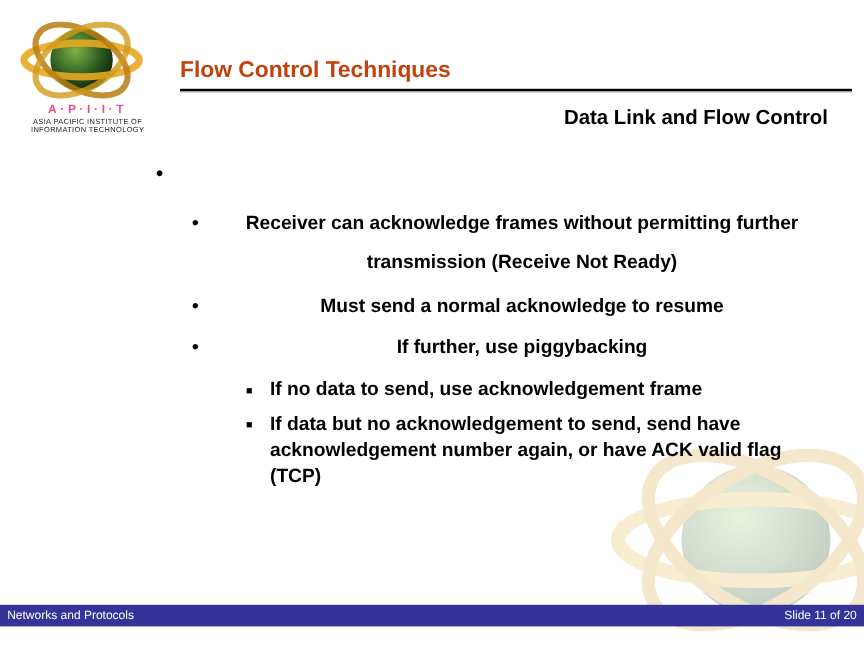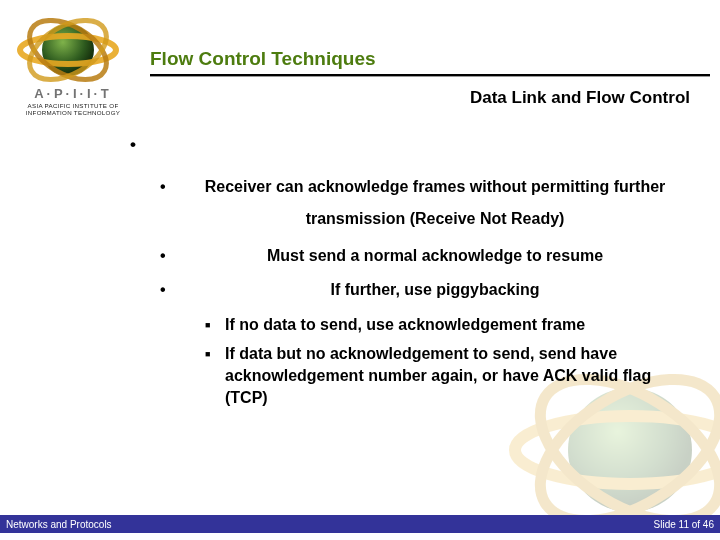--- a/index.html
+++ b/index.html
@@ -31,21 +31,21 @@
   .header {
     position: absolute;
     top: 48px;
     left: 150px;
     right: 10px;
     z-index: 2;
   }
   .title {
     font-size: 19px;
     font-weight: bold;
-    color: #4d7c0f;
+    color: #c2410c;
     padding-bottom: 2px;
   }
   .title-rule {
     height: 0;
     border-top: 2px solid #000;
     border-bottom: 1px solid #999;
     margin-top: 2px;
   }
   .subtitle {
     position: absolute;
@@ -59,24 +59,24 @@
   }
   .logo-text {
     position: absolute;
     top: 86px;
     left: 8px;
     width: 130px;
     text-align: center;
     z-index: 2;
   }
   .logo-acronym {
-    font-size: 13px;
+    font-size: 10px;
     font-weight: bold;
     letter-spacing: 3px;
-    color: #737373;
+    color: #ec4899;
   }
   .logo-sub {
     font-size: 6.2px;
     letter-spacing: 0.3px;
     color: #222;
     margin-top: 1px;
   }
   .content {
     position: absolute;
     top: 135px;
@@ -127,21 +127,21 @@
     font-size: 9px;
     padding-top: 5px;
   }
   .l3-text {
     font-size: 16px;
     font-weight: bold;
     flex: 1;
   }
   .footer {
     position: absolute;
-    bottom: 7px;
+    bottom: 18px;
     left: 0;
     right: 0;
     height: 18px;
     background: #333399;
     display: flex;
     justify-content: space-between;
     align-items: center;
     padding: 0 6px;
     z-index: 3;
   }
@@ -223,14 +223,14 @@
   </div>
 
   <div class="l3">
     <div class="l3-bullet">■</div>
     <div class="l3-text">If data but no acknowledgement to send, send have acknowledgement number again, or have ACK valid flag (TCP)</div>
   </div>
 </div>
 
 <div class="footer">
   <div class="footer-left">Networks and Protocols</div>
-  <div class="footer-right">Slide 11 of 46</div>
+  <div class="footer-right">Slide 11 of 20</div>
 </div>
 
 </body></html>

